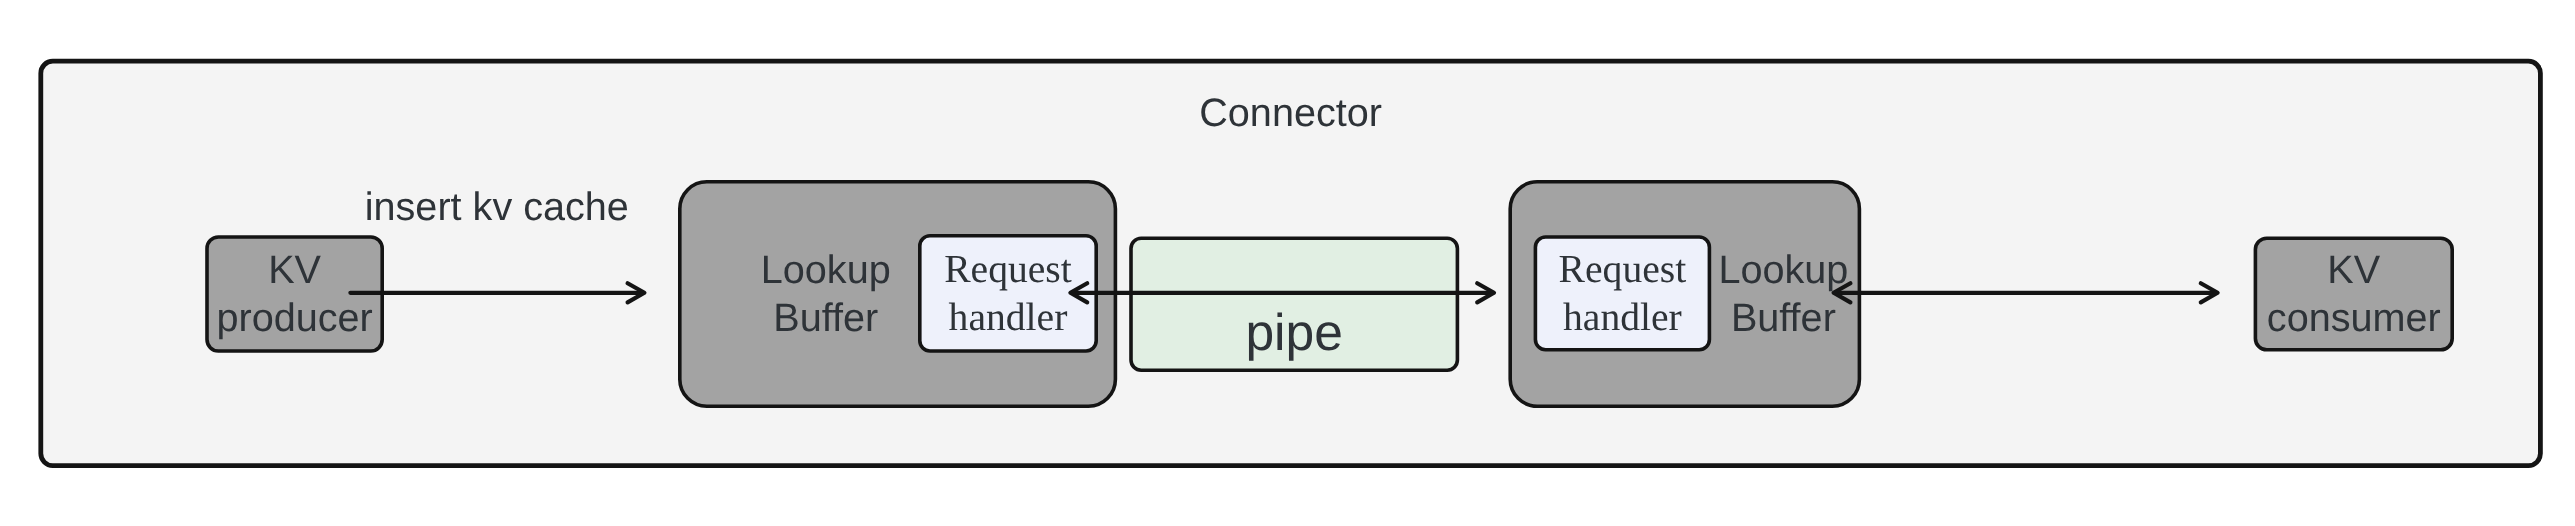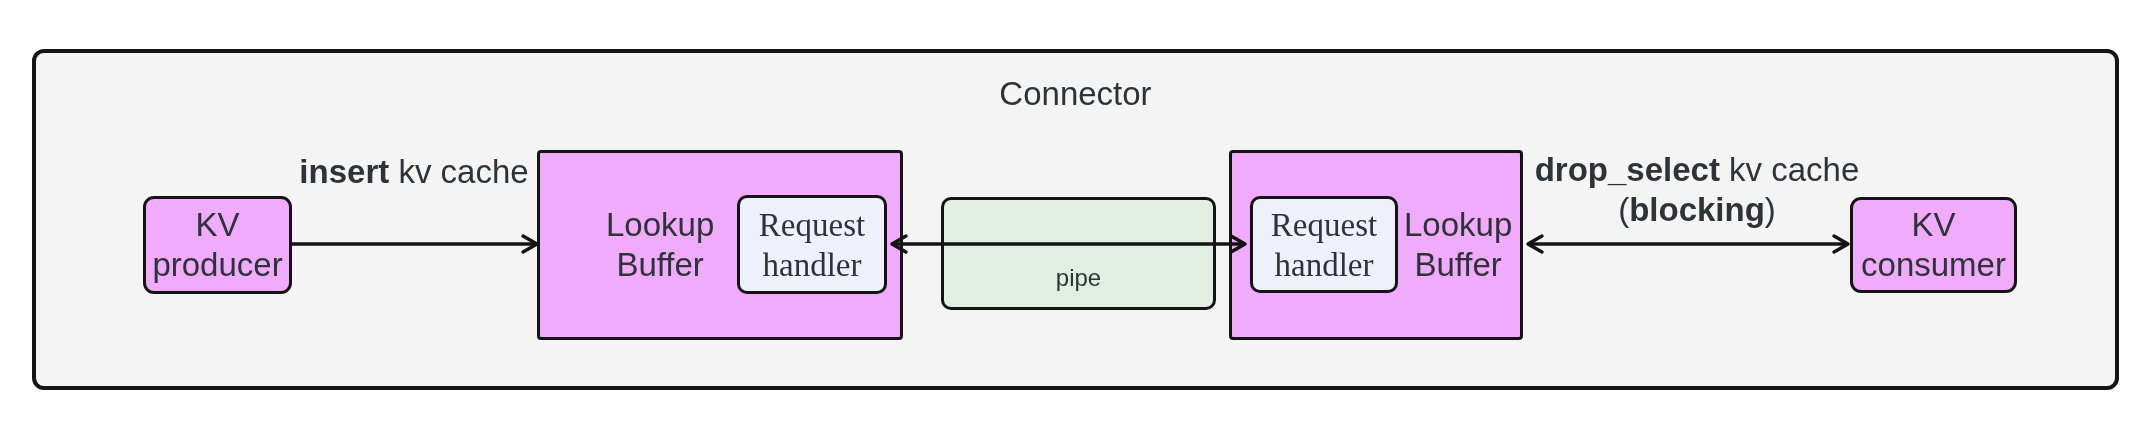--- a/index.html
+++ b/index.html
@@ -25,34 +25,35 @@
     position: absolute;
     left: 0; right: 0; top: 22px;
     text-align: center;
     font-size: 33px;
     line-height: 38px;
     color: #2e3338;
   }
   .node {
     position: absolute;
     box-sizing: border-box;
-    background: #f0abfc;
+    background: #a3a3a3;
     border: 3px solid #141414;
     border-radius: 11px;
     display: flex;
     align-items: center;
     justify-content: center;
     text-align: center;
     font-size: 33px;
     line-height: 40px;
     white-space: pre-line;
+    margin-left: 28px;
   }
   .kv-producer { left: 143px; top: 196px; width: 149px; height: 98px; }
   .kv-consumer { left: 1850px; top: 197px; width: 167px; height: 96px; }
-  .lb { border-radius: 4px; }
+  .lb { border-radius: 24px; }
   .lb-left  { left: 537px;  top: 150px; width: 366px; height: 190px; }
   .lb-right { left: 1229px; top: 150px; width: 294px; height: 190px; }
   .lb .inner-label {
     position: absolute;
     top: 0; bottom: 0;
     display: flex;
     align-items: center;
     text-align: center;
     white-space: pre-line;
     font-size: 33px;
@@ -83,32 +84,32 @@
     width: 275px; height: 113px;
     box-sizing: border-box;
     background: #e1efe3;
     border: 3px solid #141414;
     border-radius: 10px;
   }
   .pipe-label {
     position: absolute;
     left: 0; right: 0; top: 58px;
     text-align: center;
-    font-size: 24px;
+    font-size: 43px;
     line-height: 40px;
   }
   .edge-label {
     position: absolute;
     transform: translateX(-50%);
     text-align: center;
     font-size: 33px;
     line-height: 40px;
     white-space: nowrap;
   }
-  .edge-label .b { font-weight: bold; }
+  .edge-label .b { font-weight: normal; }
   .edge-label-insert { left: 414px; top: 152px; }
   .edge-label-drop   { left: 1697px; top: 150px; }
   svg.arrows {
     position: absolute;
     left: 0; top: 0;
     pointer-events: none;
   }
   svg.arrows path {
     stroke: #141414;
     stroke-width: 3.5;
@@ -147,24 +148,20 @@
 Buffer</div>
   </div>
 
   <div class="node kv-consumer">KV
 consumer</div>
 
   <div class="edge-label edge-label-insert">
     <div><span class="b">insert</span><span> kv cache</span></div>
   </div>
 
-  <div class="edge-label edge-label-drop">
-    <div><span class="b">drop_select</span><span> kv cache</span></div>
-    <div><span>(</span><span class="b">blocking</span><span>)</span></div>
-  </div>
 
   <svg class="arrows" width="2146" height="438" viewBox="0 0 2146 438">
 
     <g>
       <path d="M292,244 L534,244"></path>
       <path d="M523,236 L537,244 L523,252"></path>
     </g>
 
     <g>
       <path d="M893,244 L1244,244"></path>

